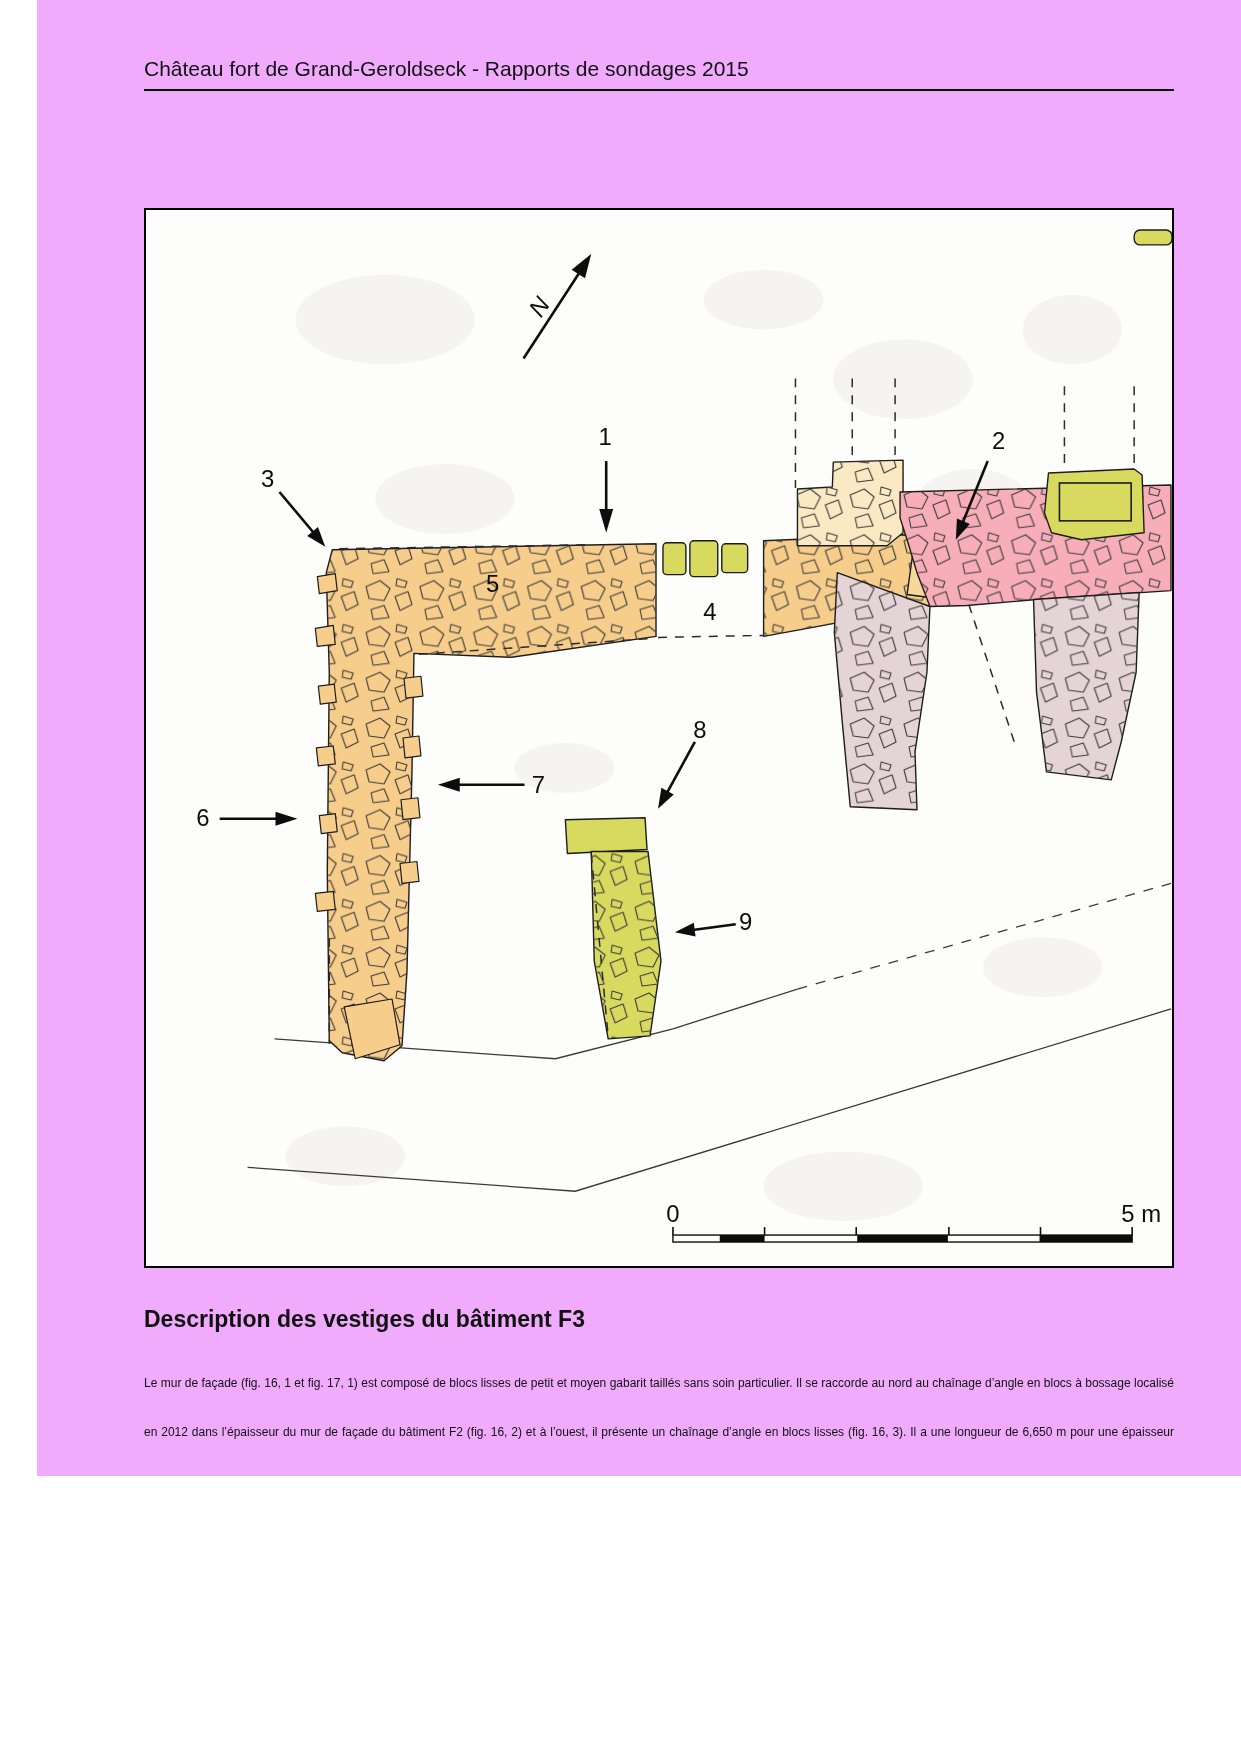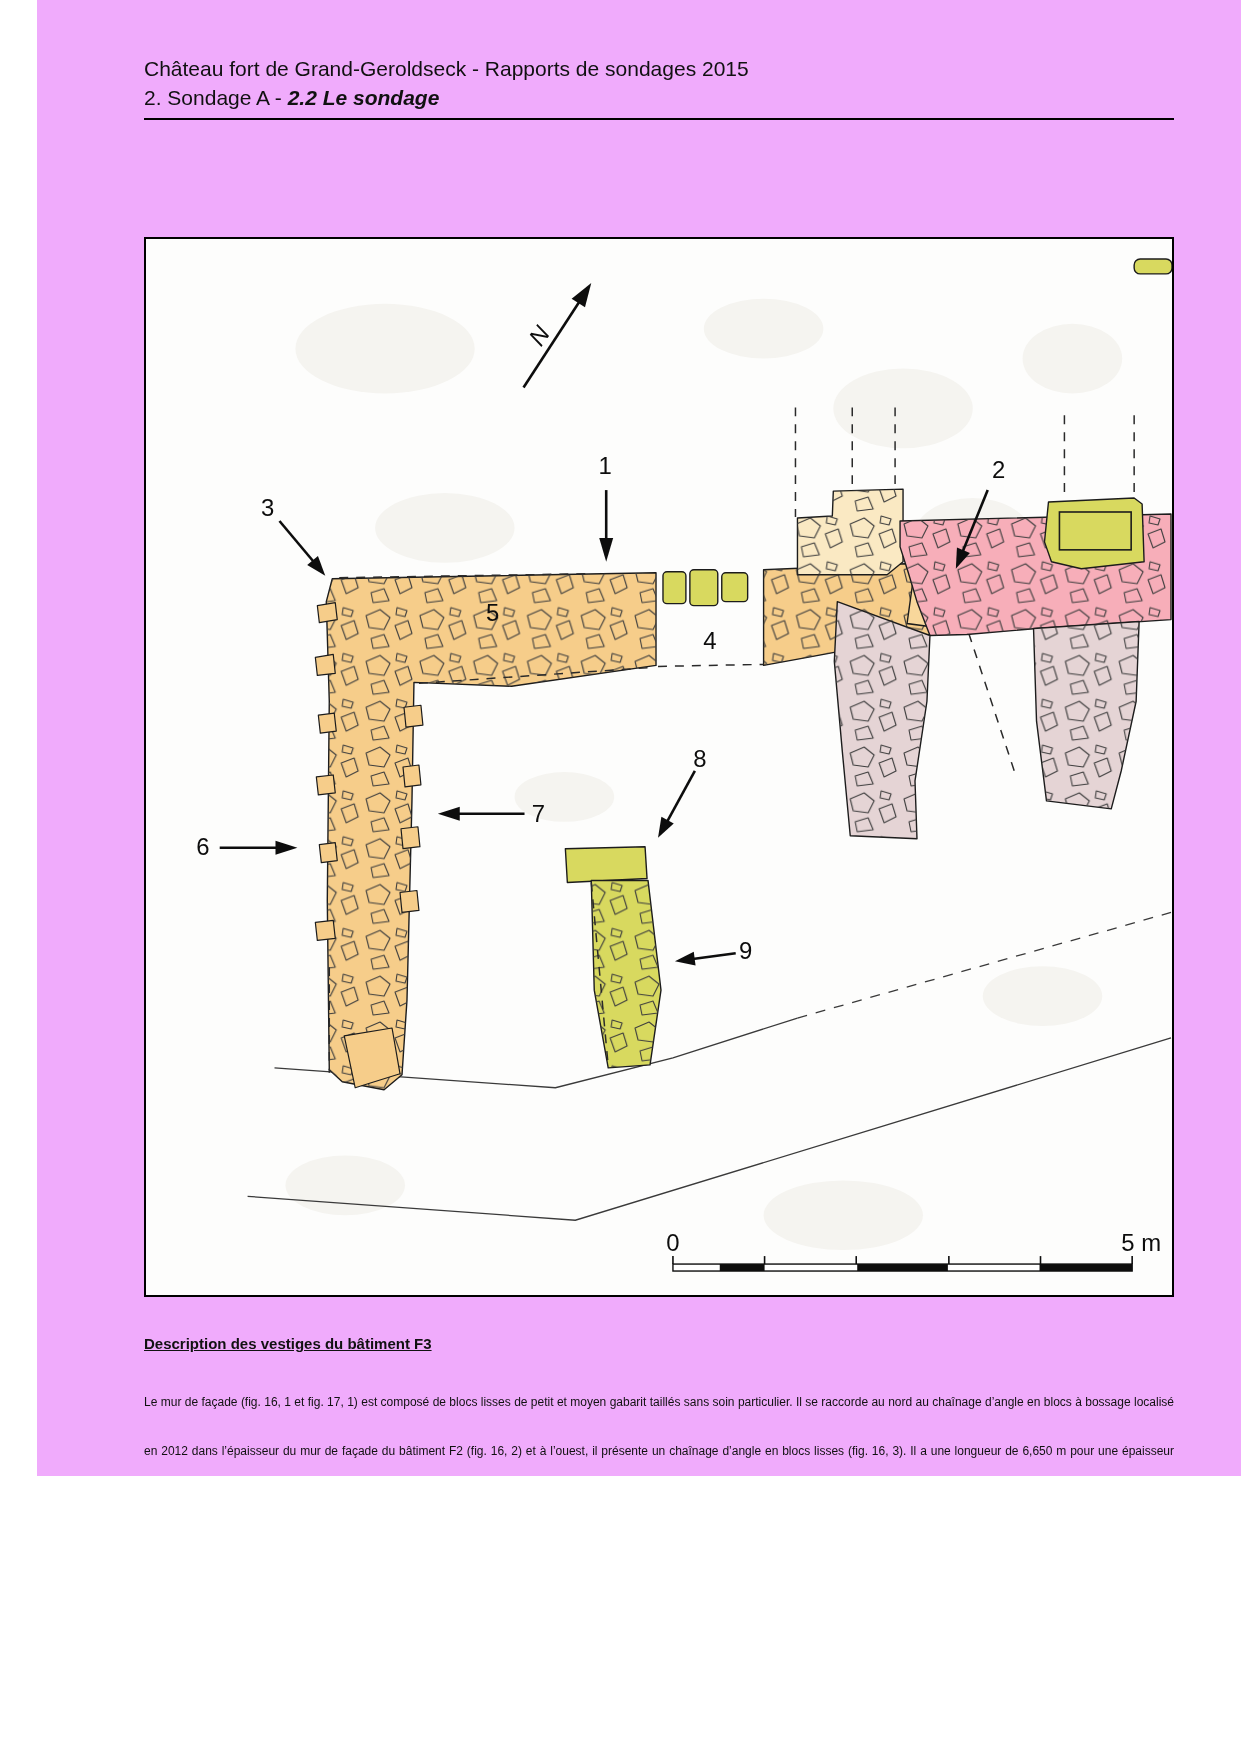--- a/index.html
+++ b/index.html
@@ -30,23 +30,22 @@
   .fig-caption{
     margin-top:16px;
     font-size:15.5px;
     text-align:center;
     color:#000;
   }
   .fig-caption .credit{font-style:italic;}
   
   .section-heading{
     margin-top:38px;
-    font-size:15px;
+    font-size:23px;
     font-weight:bold;
-    text-decoration:underline;
   }
   .section-paragraph{
     margin-top:26px;
     font-size:12px;
     line-height:49px;
     text-align:justify;
     text-justify:inter-word;
   }
   .base-orange{fill:var(--c-orange);stroke:#1c1c1c;stroke-width:1.4;stroke-linejoin:round;}
   .base-cream{fill:var(--c-cream);stroke:#1c1c1c;stroke-width:1.4;stroke-linejoin:round;}
@@ -62,21 +61,20 @@
   .blotch{fill:#f5f4f0;}
 </style>
 </head>
 <body>
 
 <div class="page">
   <div class="content">
 
     <div class="doc-header">
       <div class="h-line1">Château fort de Grand-Geroldseck - Rapports de sondages 2015</div>
-      <div class="h-line2"><span>2. Sondage A - </span><span class="emph">2.2 Le sondage</span></div>
     </div>
 
     <div class="figure-box">
       <svg width="1026" height="1056" viewBox="0 0 1030 1060">
         <defs>
           <pattern id="stones" width="54" height="46" patternUnits="userSpaceOnUse">
             <g fill="none" stroke="#3c3c3c" stroke-width="1.1" stroke-linejoin="round">
               <path d="M5 10 L19 4 L29 12 L23 24 L8 22 Z"></path>
               <path d="M34 20 L47 15 L51 28 L39 34 Z"></path>
               <path d="M10 33 L23 29 L28 41 L12 43 Z"></path>

